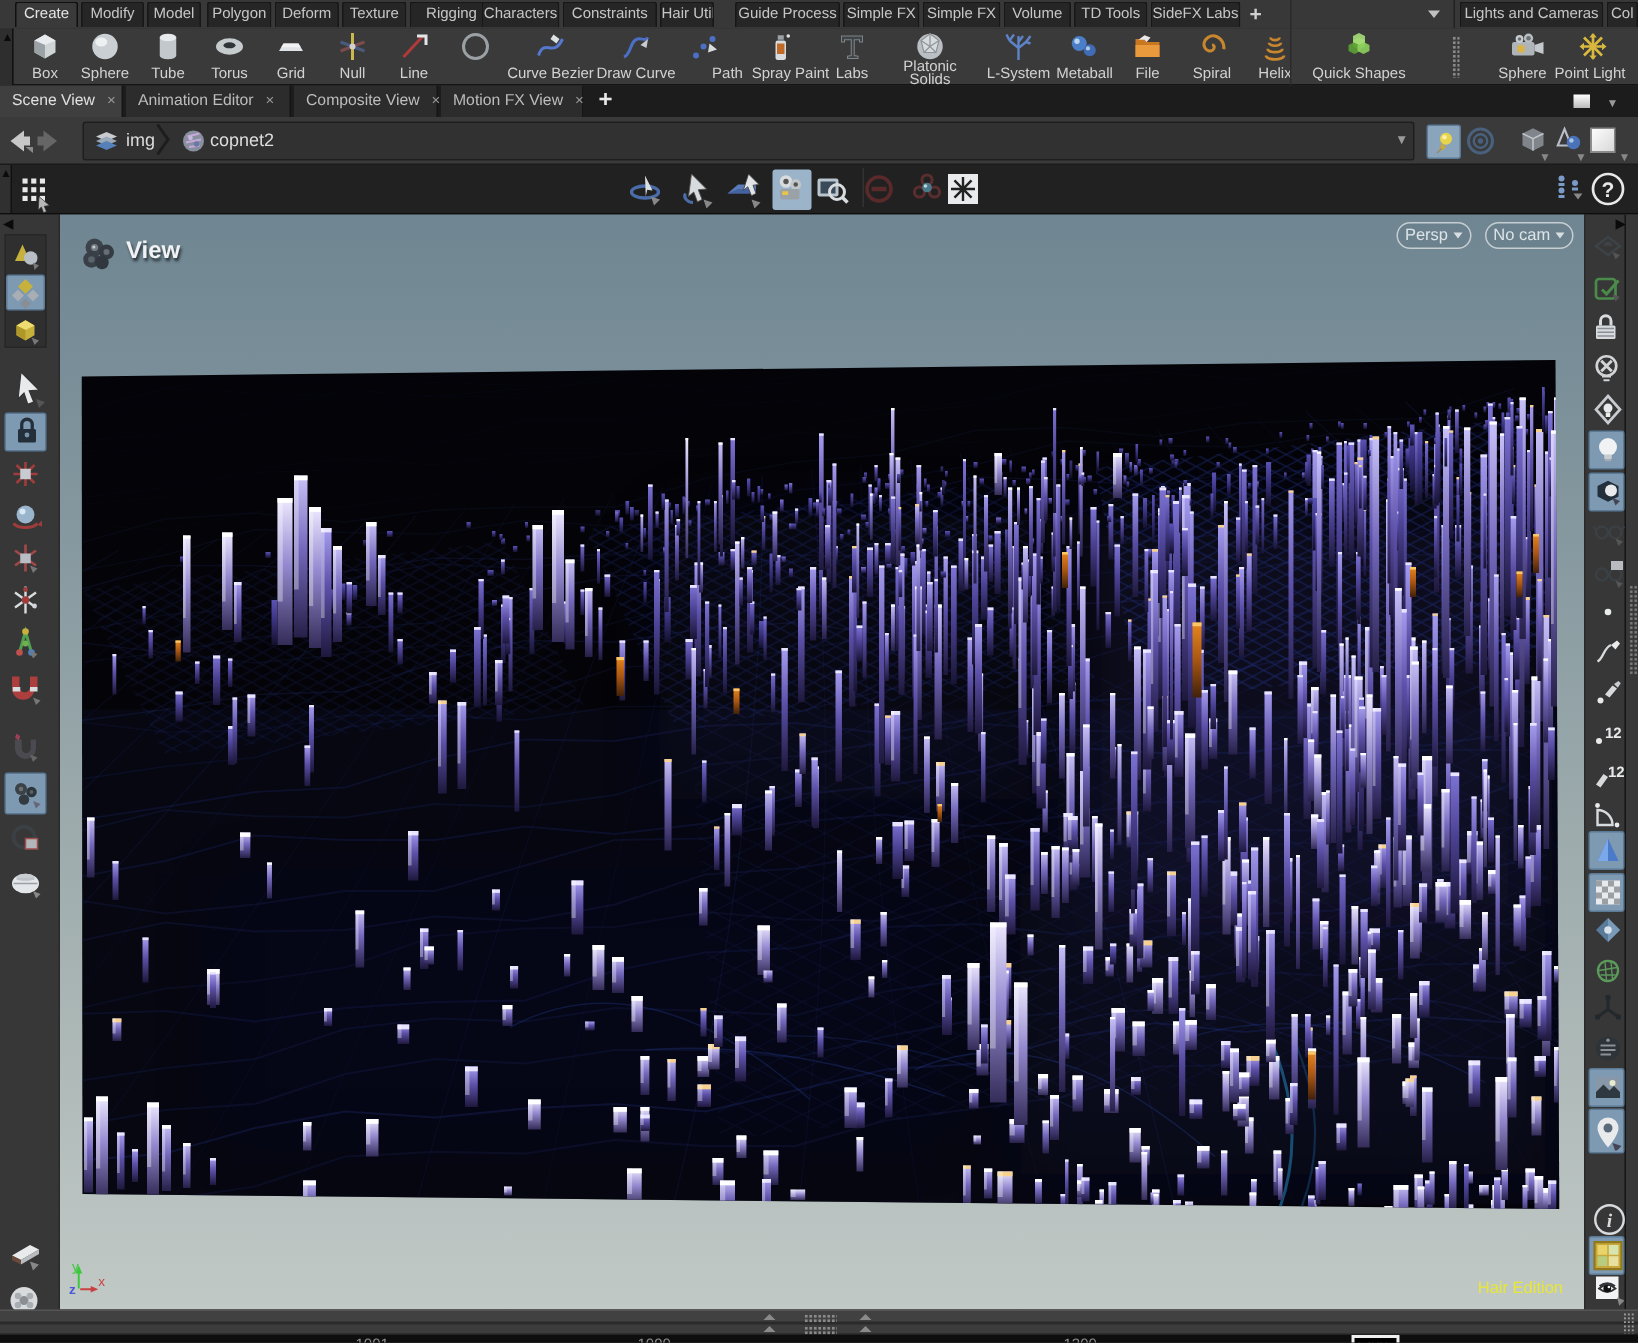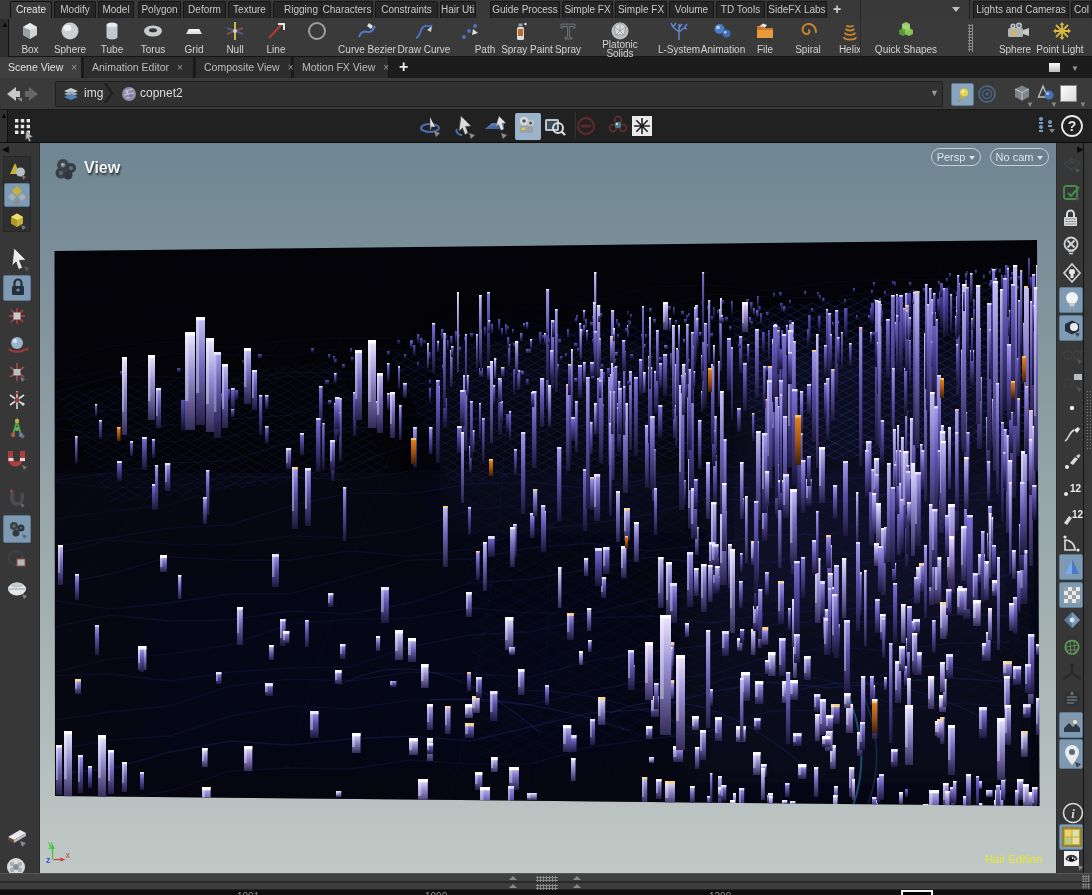--- a/index.html
+++ b/index.html
@@ -136,38 +136,38 @@
     <div class="sicon" style="left:509px"><svg width="22" height="22" viewBox="0 0 22 22">
         <rect x="8" y="7" width="7" height="13" rx="1.5" fill="#d8dcdf"></rect>
         <rect x="9" y="9" width="5" height="7" fill="#c06a28"></rect>
         <rect x="9.5" y="3.5" width="4" height="3" fill="#9aa0a4"></rect>
         <circle cx="16.5" cy="4" r="1.2" fill="#e0e4e6"></circle>
       </svg></div>
     <div class="slab" style="left:475px;top:25px;width:104px;">Spray Paint</div>
     <div class="sicon" style="left:557px"><svg width="22" height="22" viewBox="0 0 22 22">
         <path d="M4 4 L18 4 L18 8 L16 8 L16 6.5 L12.5 6.5 L12.5 17 L15 17.5 L15 19 L8 19 L8 17.5 L10.5 17 L10.5 6.5 L6 6.5 L6 8 L4 8 Z" fill="#3f4447" stroke="#7e8488" stroke-width="0.7"></path>
       </svg></div>
-    <div class="slab" style="left:523px;top:25px;width:90px;">Spray</div>
+    <div class="slab" style="left:523px;top:25px;width:90px;">Labs</div>
     <div class="sicon" style="left:609px"><svg width="22" height="22" viewBox="0 0 22 22">
         <circle cx="11" cy="11" r="8.5" fill="#b9bfc2"></circle>
         <path d="M11 2.5 L17 7 L15 15 L7 15 L5 7 Z" fill="#d6dbdd" stroke="#8d9397" stroke-width="0.8"></path>
         <path d="M11 2.5 L11 11 L15 15 M11 11 L7 15 M11 11 L5 7 M11 11 L17 7" stroke="#8d9397" stroke-width="0.8" fill="none"></path>
       </svg></div>
     <div class="slab" style="left:575px;top:21px;width:90px;line-height:9px;">Platonic<br>Solids</div>
     <div class="sicon" style="left:668px"><svg width="22" height="22" viewBox="0 0 22 22">
         <path d="M11 20 L11 12 M11 12 L5 7 M5 7 L3 3 M5 7 L8 3 M11 12 L11 4 M11 8 L14 4 M11 12 L16 8 M16 8 L19 4 M16 8 L19 9" stroke="#5d83c8" stroke-width="1.6" fill="none"></path>
       </svg></div>
     <div class="slab" style="left:634px;top:25px;width:90px;">L-System</div>
     <div class="sicon" style="left:712px"><svg width="22" height="22" viewBox="0 0 22 22">
         <circle cx="7.5" cy="9" r="5" fill="#4a7ec8"></circle>
         <circle cx="6" cy="7.5" r="1.8" fill="#bcd4ee"></circle>
         <circle cx="14.5" cy="13.5" r="4" fill="#3f6cb4"></circle>
         <circle cx="13.3" cy="12.3" r="1.4" fill="#b0c8e8"></circle>
       </svg></div>
-    <div class="slab" style="left:678px;top:25px;width:90px;">Animation</div>
+    <div class="slab" style="left:678px;top:25px;width:90px;">Metaball</div>
     <div class="sicon" style="left:754px"><svg width="22" height="22" viewBox="0 0 22 22">
         <path d="M3 6 L9 6 L11 8 L19 8 L19 18 L3 18 Z" fill="#ca7722"></path>
         <path d="M3 10 L19 10 L19 18 L3 18 Z" fill="#e89a3c"></path>
         <path d="M5 6.5 L9 3.5 L13 5 L10.5 8 L9 6.5 Z" fill="#e8e8e8"></path>
       </svg></div>
     <div class="slab" style="left:720px;top:25px;width:90px;">File</div>
     <div class="sicon" style="left:797px"><svg width="22" height="22" viewBox="0 0 22 22">
         <path d="M11 11 m0 -1 a1.5 1.5 0 0 1 1.5 1.8 a3 3 0 0 1 -3.4 2.2 a4.6 4.6 0 0 1 -3.4 -5.4 a6.4 6.4 0 0 1 7.2 -4.6 a8 8 0 0 1 6 8.8" fill="none" stroke="#c8872e" stroke-width="2"></path>
       </svg></div>
     <div class="slab" style="left:763px;top:25px;width:90px;">Spiral</div>

